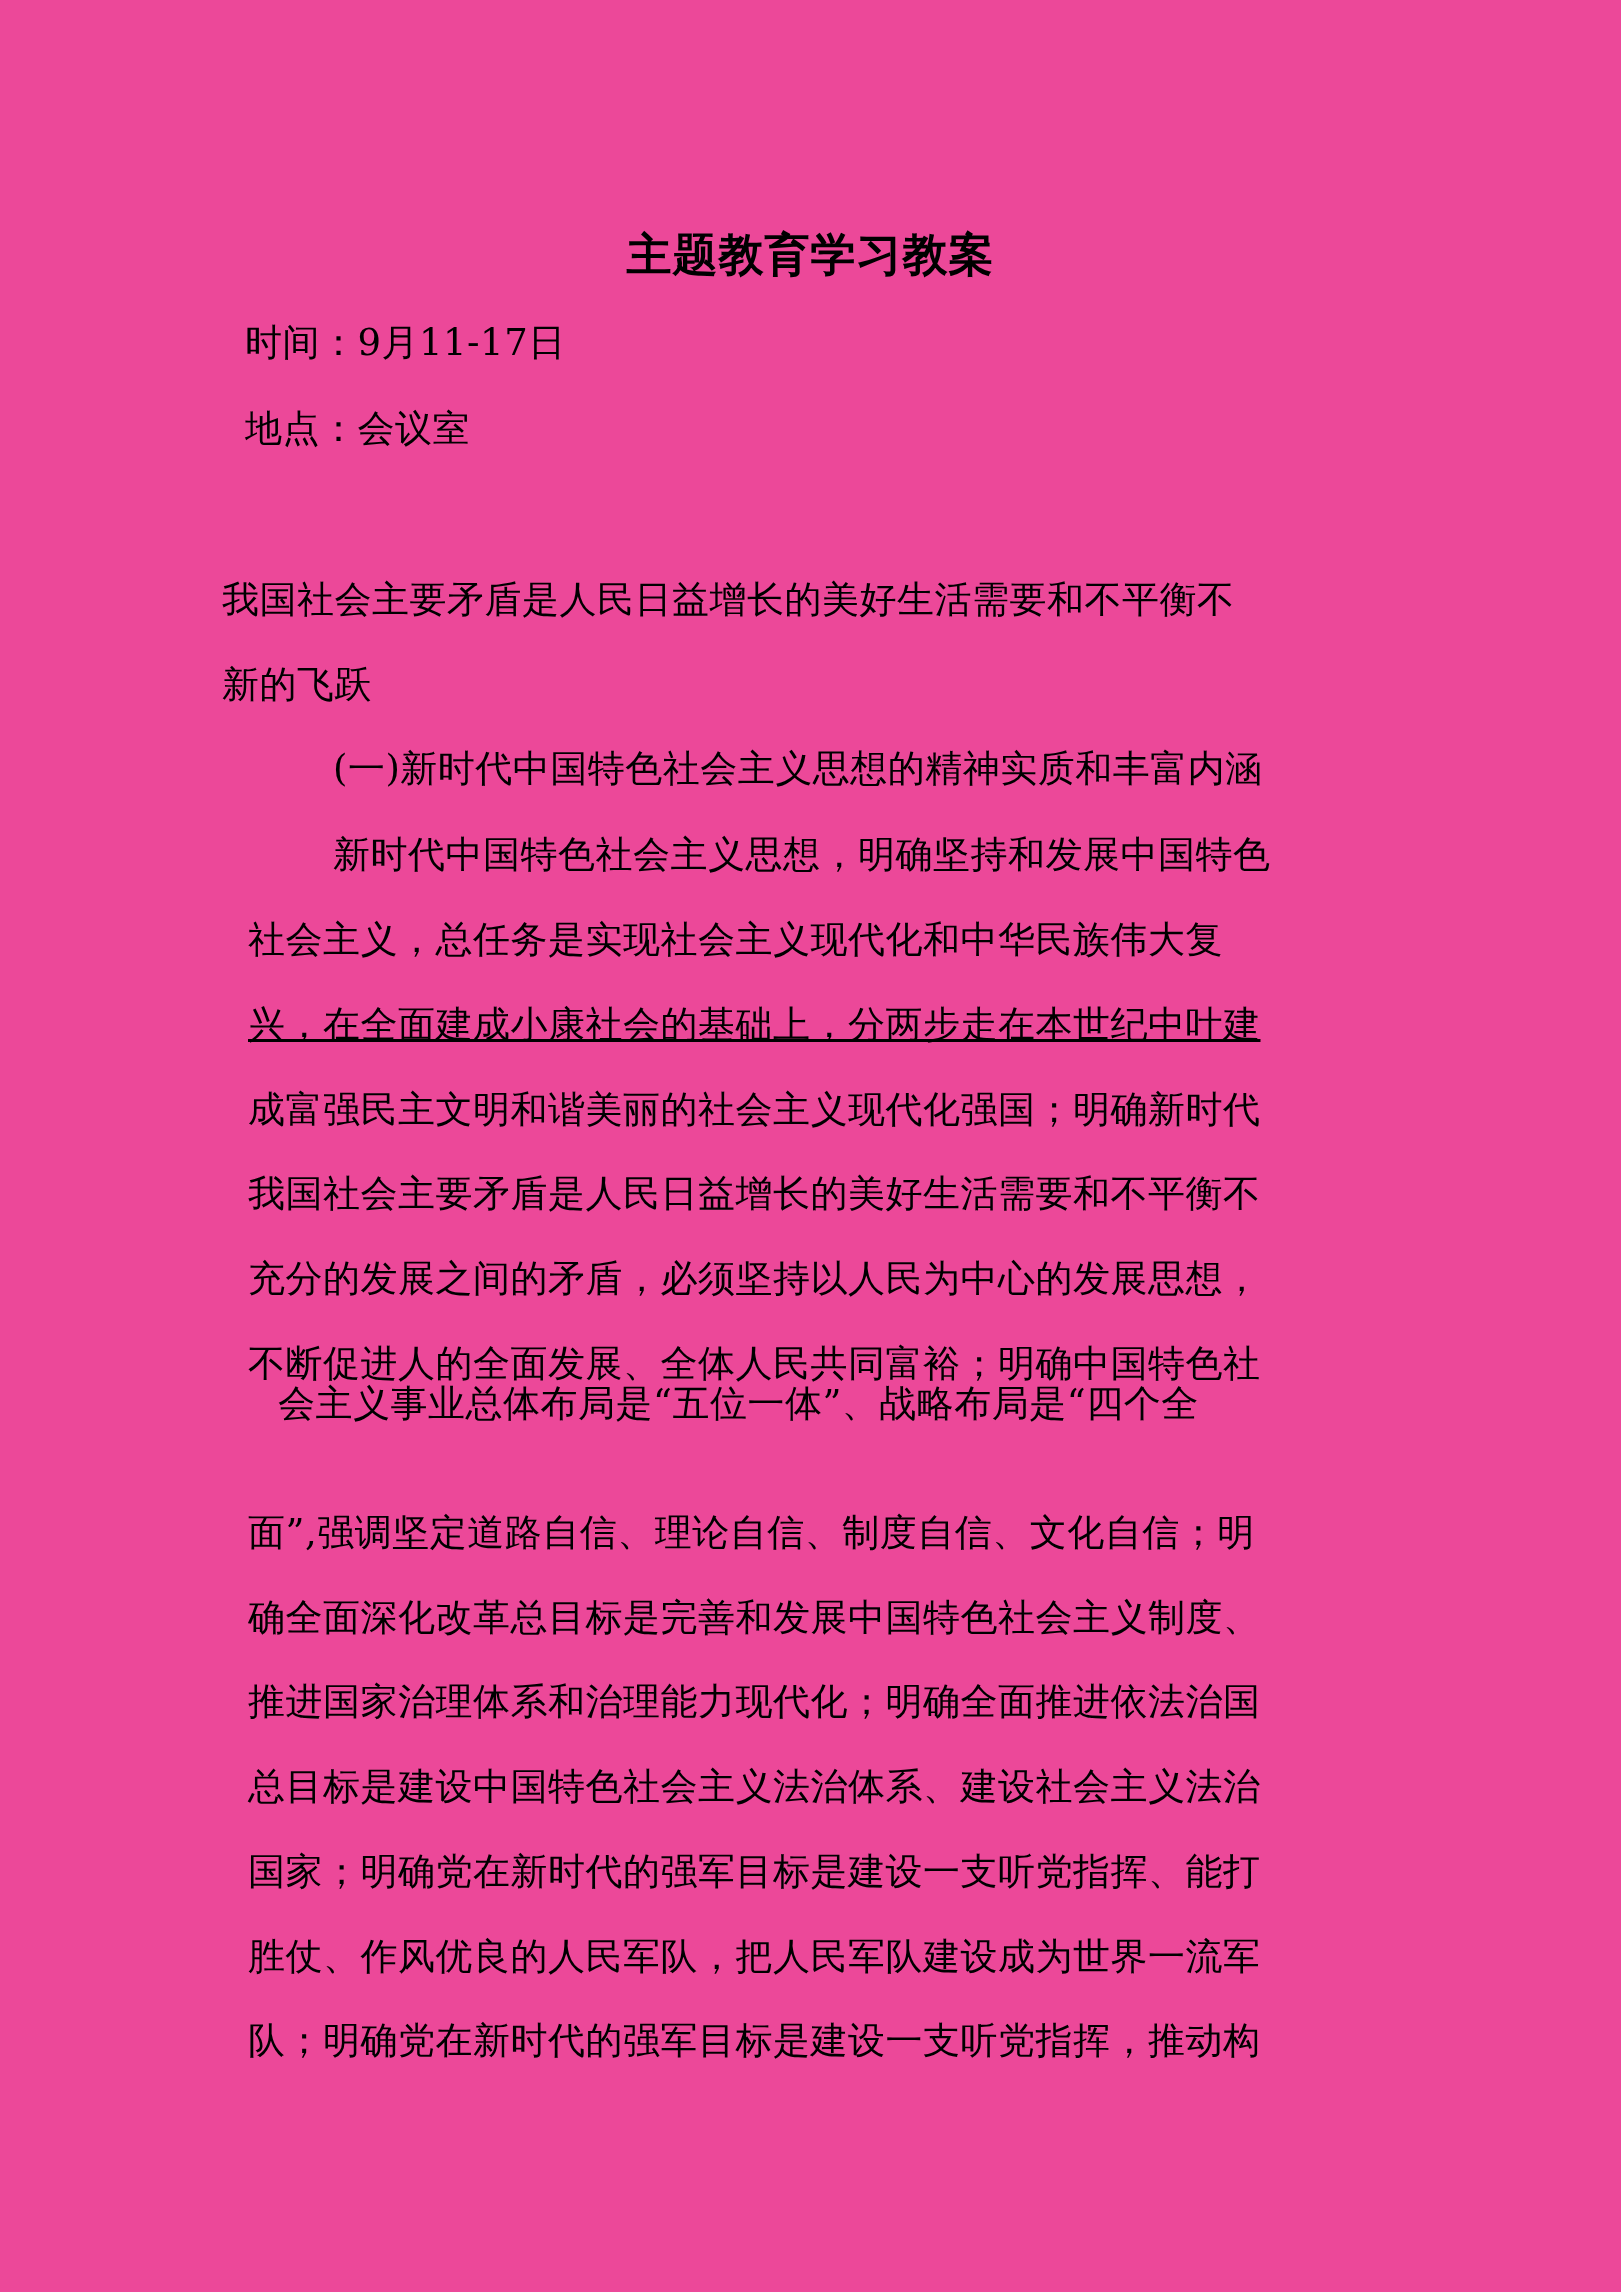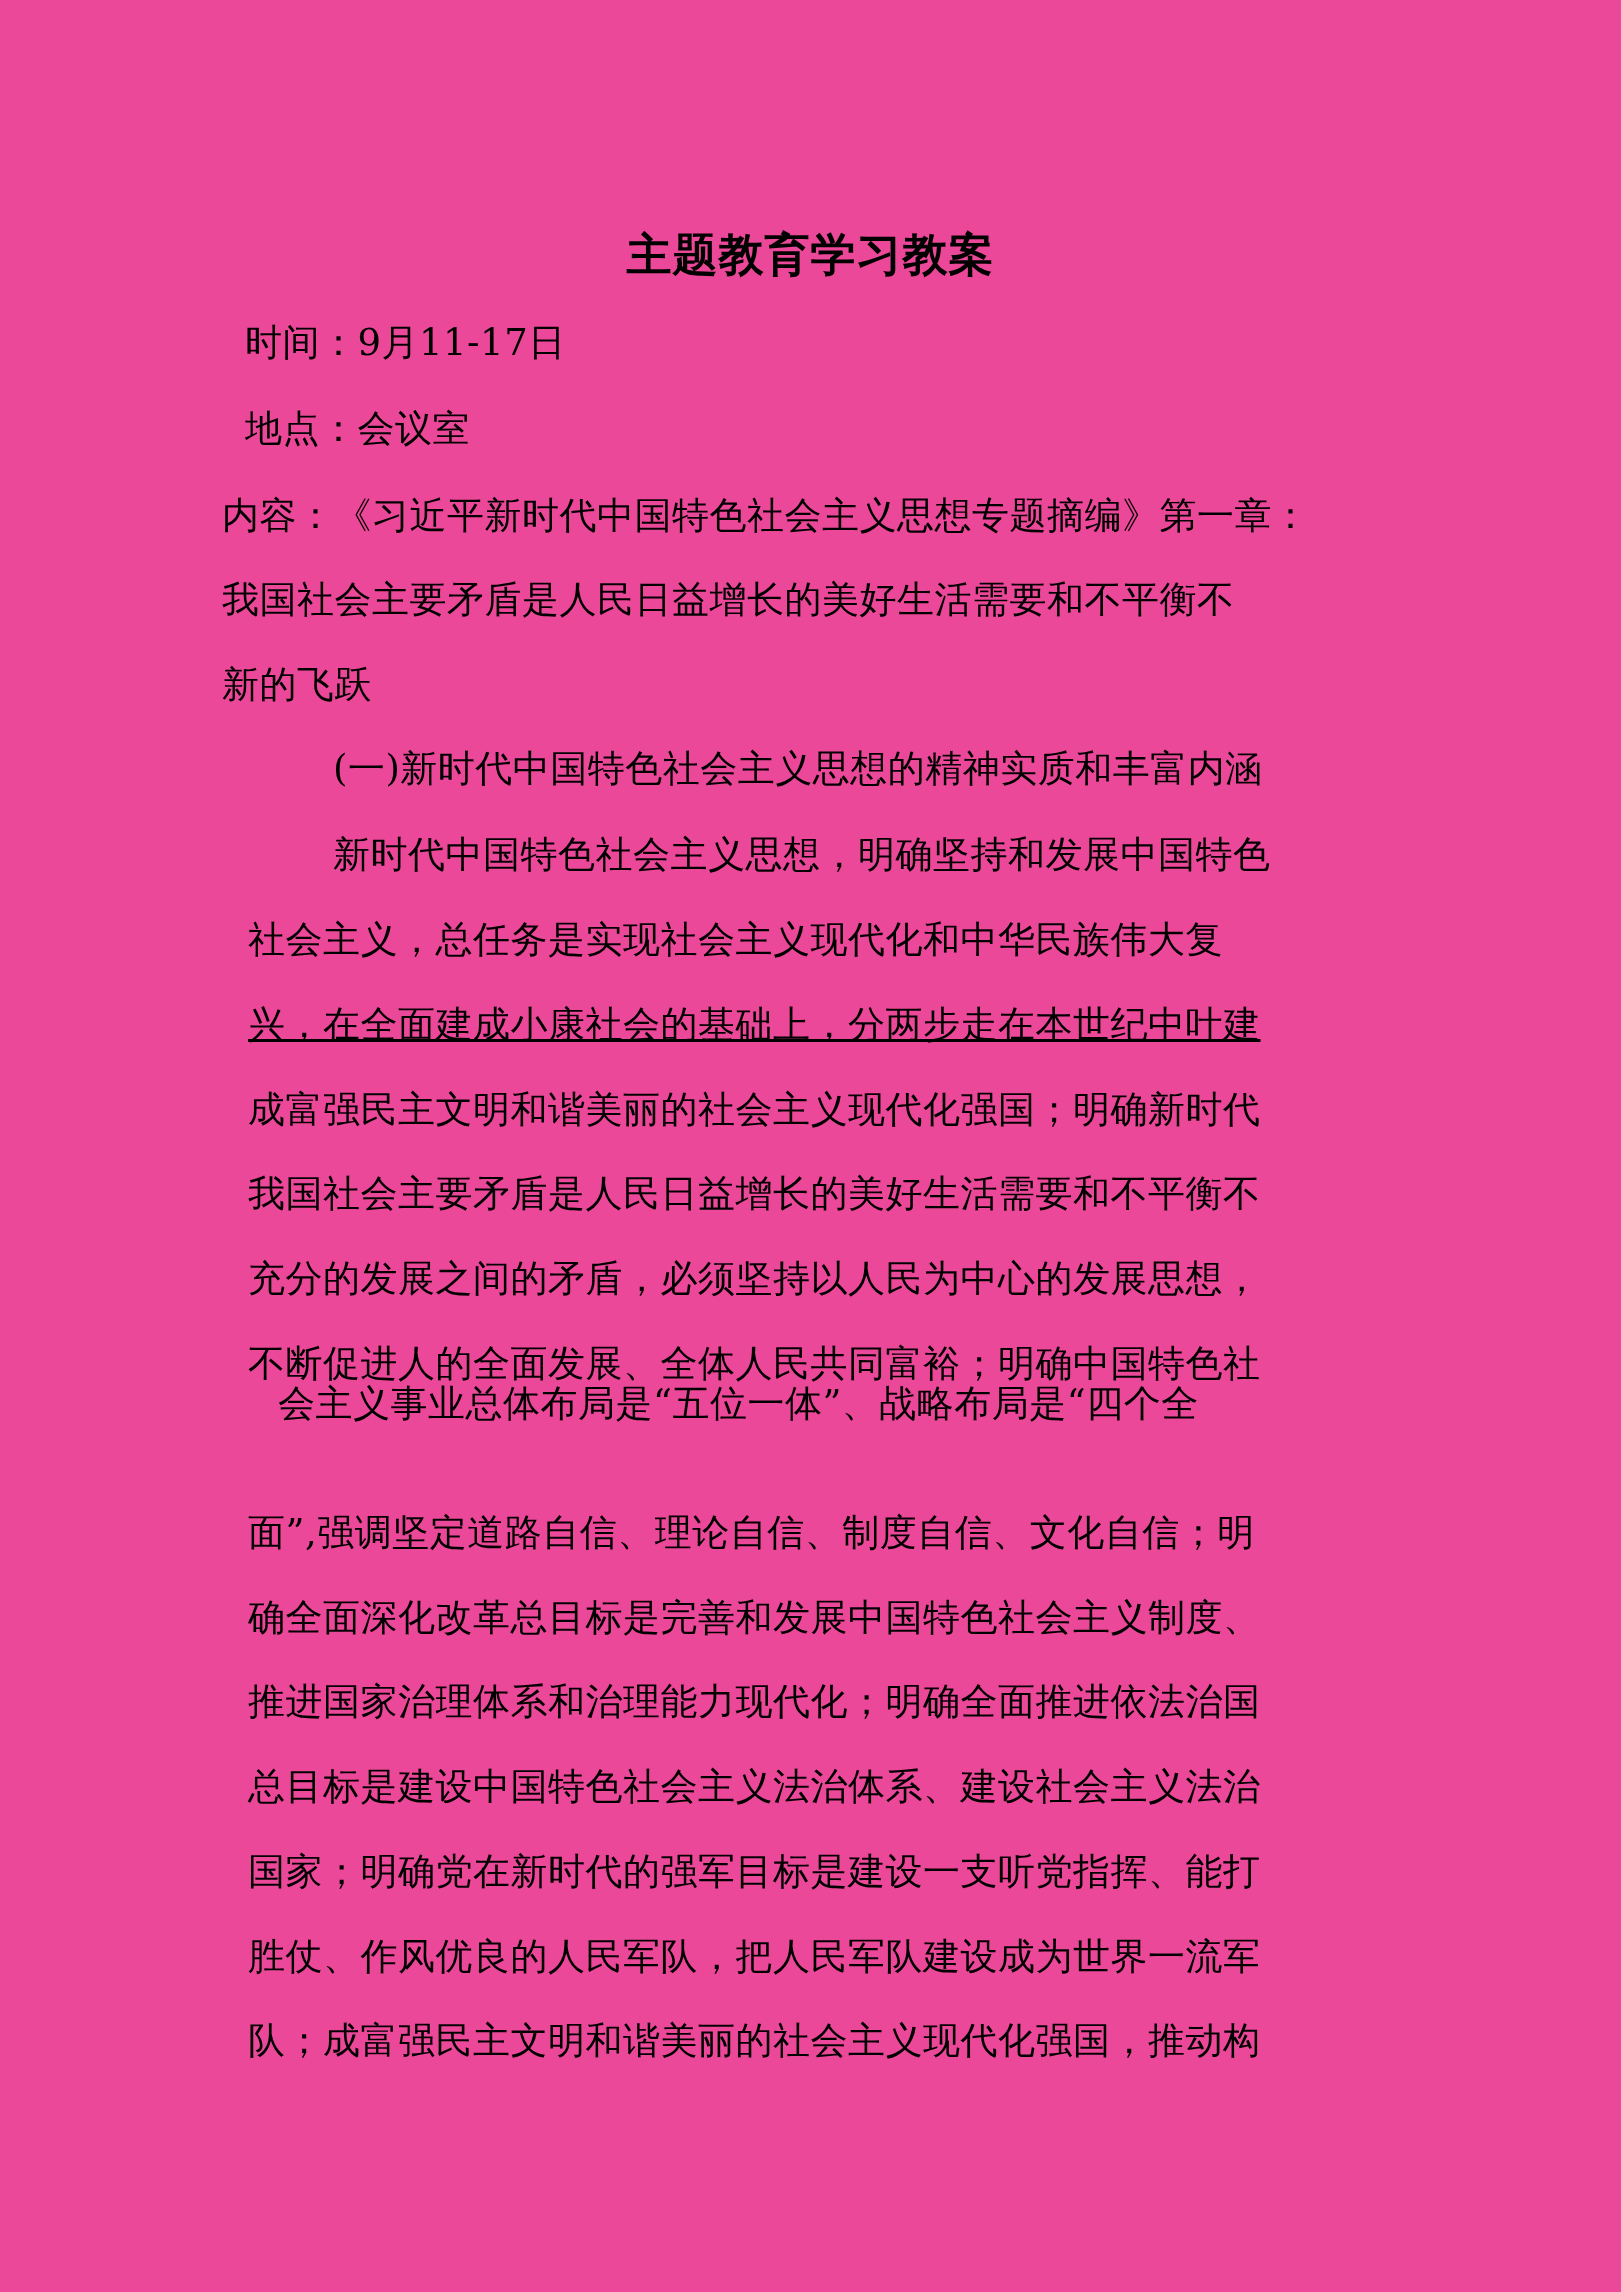--- a/index.html
+++ b/index.html
@@ -51,36 +51,35 @@
 </head>
 <body>
 
 <div class="page">
 
   <div class="title">主题教育学习教案</div>
 
   <div class="line meta-line" style="top:319px;">时间：9月11-17日</div>
   <div class="line meta-line" style="top:405px;">地点：会议室</div>
 
-  <div class="line content-line" style="top:492px;">内容：《习近平新时代中国特色社会主义思想专题摘编》第一章：</div>
   <div class="line content-line" style="top:576px;">我国社会主要矛盾是人民日益增长的美好生活需要和不平衡不</div>
   <div class="line content-line" style="top:661px;">新的飞跃</div>
 
   <div class="line section-line" style="top:745px;">(一)新时代中国特色社会主义思想的精神实质和丰富内涵</div>
 
   <div class="line body-first" style="top:831px;">新时代中国特色社会主义思想，明确坚持和发展中国特色</div>
   <div class="line body-line" style="top:916px;text-align:right;">社会主义，总任务是实现社会主义现代化和中华民族伟大复</div>
   <div class="line body-line" style="top:1001px;text-decoration:underline;">兴，在全面建成小康社会的基础上，分两步走在本世纪中叶建</div>
   <div class="line body-line" style="top:1086px;">成富强民主文明和谐美丽的社会主义现代化强国；明确新时代</div>
   <div class="line body-line" style="top:1170px;">我国社会主要矛盾是人民日益增长的美好生活需要和不平衡不</div>
   <div class="line body-line" style="top:1255px;">充分的发展之间的矛盾，必须坚持以人民为中心的发展思想，</div>
   <div class="line body-line" style="top:1340px;">不断促进人的全面发展、全体人民共同富裕；明确中国特色社</div>
   <div class="line body-line" style="top:1380px;margin-left:30px;">会主义事业总体布局是“五位一体”、战略布局是“四个全</div>
   <div class="line body-line" style="top:1509px;">面”,强调坚定道路自信、理论自信、制度自信、文化自信；明</div>
   <div class="line body-line" style="top:1594px;">确全面深化改革总目标是完善和发展中国特色社会主义制度、</div>
   <div class="line body-line" style="top:1678px;">推进国家治理体系和治理能力现代化；明确全面推进依法治国</div>
   <div class="line body-line" style="top:1763px;">总目标是建设中国特色社会主义法治体系、建设社会主义法治</div>
   <div class="line body-line" style="top:1848px;">国家；明确党在新时代的强军目标是建设一支听党指挥、能打</div>
   <div class="line body-line" style="top:1933px;">胜仗、作风优良的人民军队，把人民军队建设成为世界一流军</div>
-  <div class="line body-line" style="top:2017px;">队；成富强民主文明和谐美丽的社会主义现代化强国，推动构</div>
+  <div class="line body-line" style="top:2017px;">队；明确党在新时代的强军目标是建设一支听党指挥，推动构</div>
 
 </div>
 
 
 </body></html>

